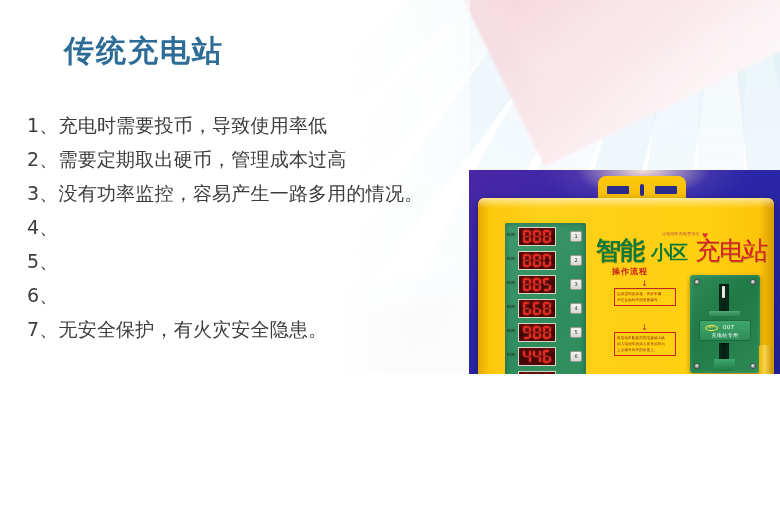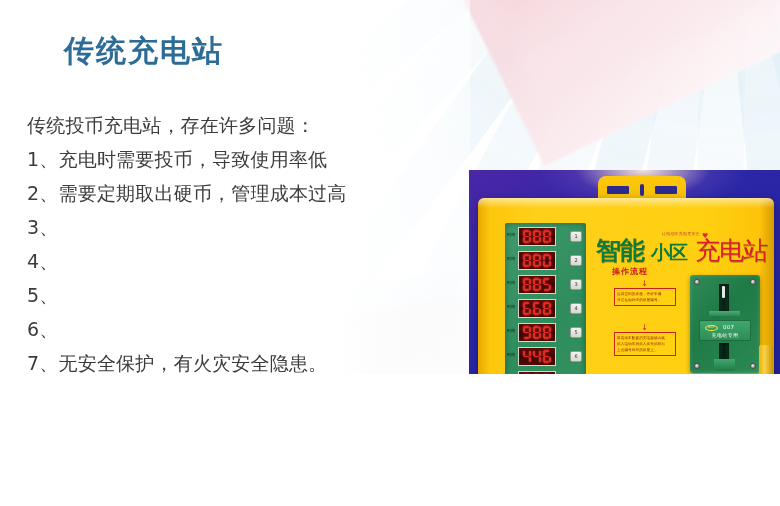--- a/index.html
+++ b/index.html
@@ -374,31 +374,31 @@
   <div class="bg-pink2"></div>
   <div class="bg-blue-lower"></div>
   <div class="bg-pink-lower"></div>
   <div class="bg-white-wash"></div>
 
   <div class="content">
 
     <div class="page-title">传统充电站</div>
 
     <div class="body-list">
-      <div class="lead-line">传统投币充电站，存在许多问题：</div>
       <div class="list-row">
         <span class="list-num">1、</span>
         <span class="list-txt">充电时需要投币，导致使用率低</span>
       </div>
       <div class="list-row">
         <span class="list-num">2、</span>
         <span class="list-txt">需要定期取出硬币，管理成本过高</span>
       </div>
       <div class="list-row">
         <span class="list-num">3、</span>
+        <span class="list-txt">没有功率监控，容易产生一路多用的情况。</span>
       </div>
       <div class="list-row">
         <span class="list-num">4、</span>
       </div>
       <div class="list-row">
         <span class="list-num">5、</span>
       </div>
       <div class="list-row">
         <span class="list-num">6、</span>
       </div>

